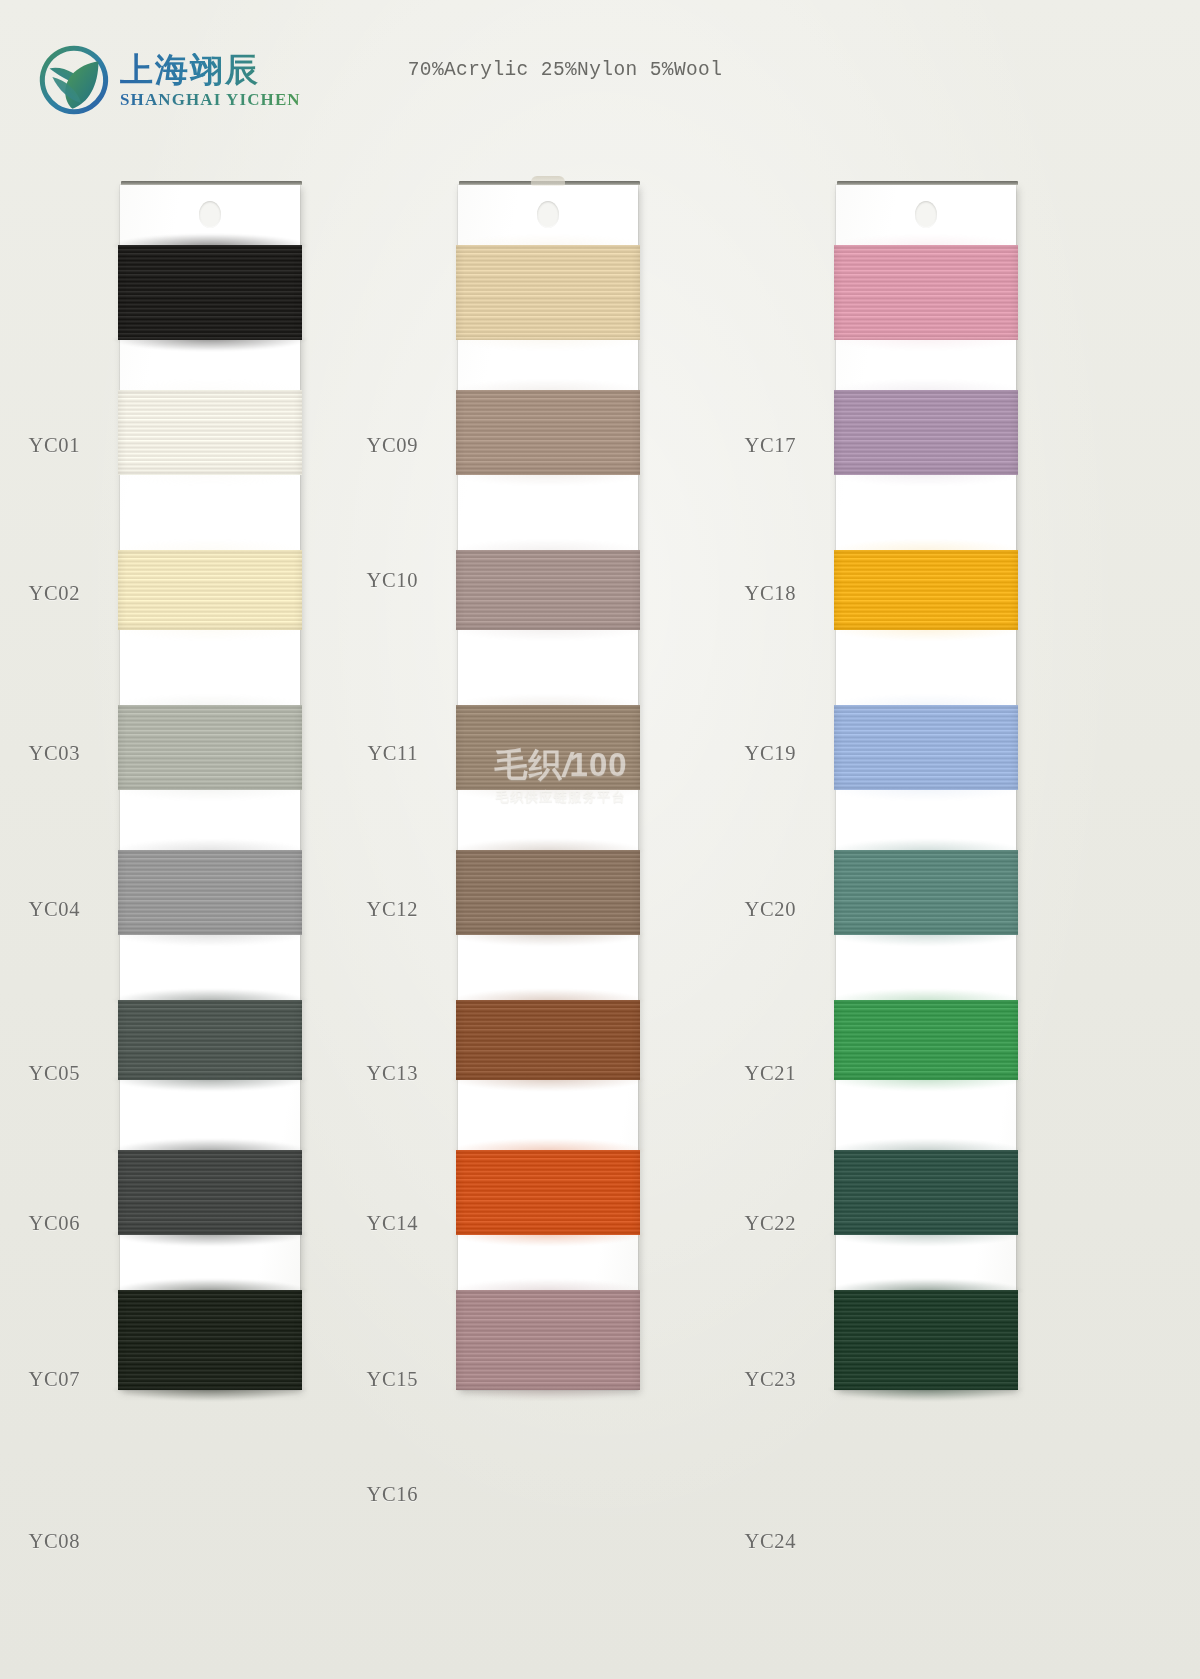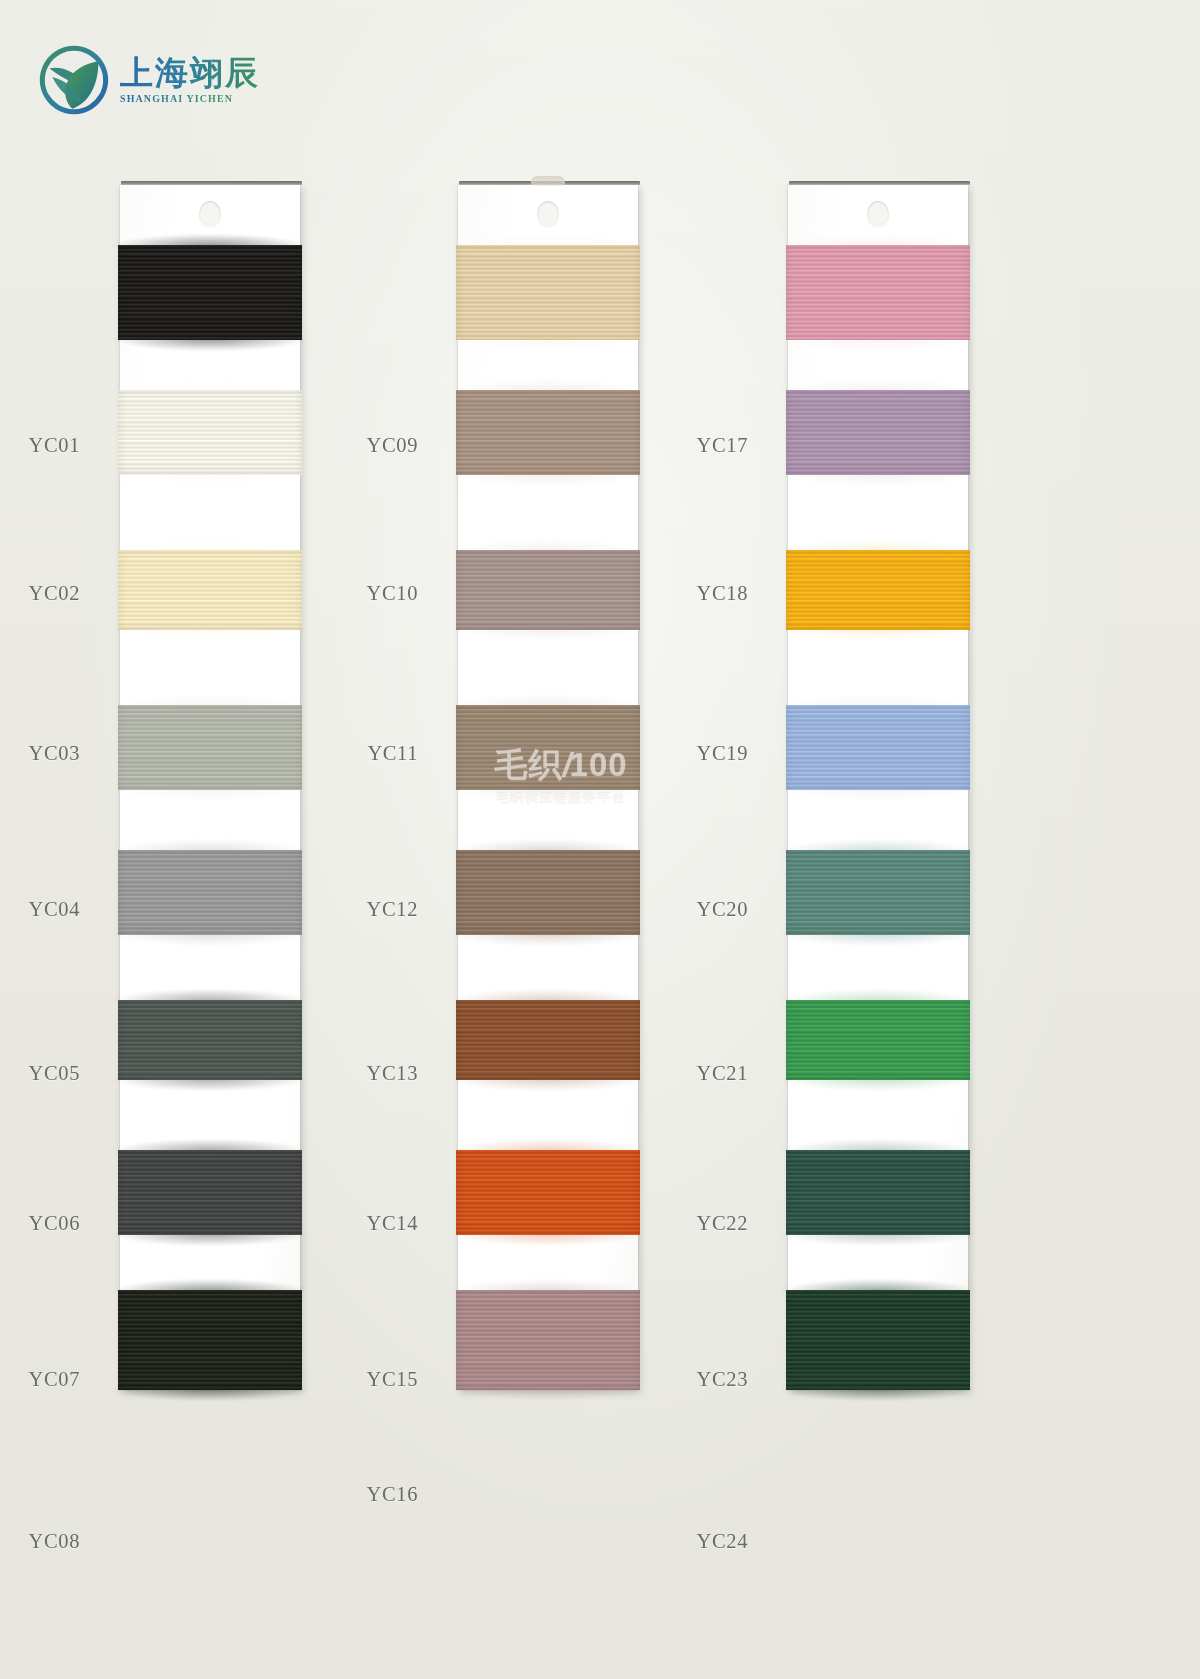--- a/index.html
+++ b/index.html
@@ -59,21 +59,21 @@
     letter-spacing: 2px;
     color: #2b5fa8;
     background: linear-gradient(90deg, #2b6aa8 0%, #2f7fa2 45%, #3f8f63 100%);
     -webkit-background-clip: text;
     background-clip: text;
     color: transparent;
   }
   .logo-en {
     margin-top: 5px;
     font-family: "Liberation Serif", serif;
-    font-size: 10px;
+    font-size: 17px;
     font-weight: 700;
     letter-spacing: 1.1px;
     color: #2f6f8f;
     background: linear-gradient(90deg, #2b6aa8 0%, #3a8a7a 55%, #4e9a57 100%);
     -webkit-background-clip: text;
     background-clip: text;
     color: transparent;
   }
 
   .title-block {
@@ -111,21 +111,21 @@
     width: 1200px;
     height: 1679px;
   }
 
   .column {
     position: absolute;
     top: 185px;
   }
   .col-1 { left: 120px; }
   .col-2 { left: 458px; }
-  .col-3 { left: 788px; }
+  .col-3 { left: 836px; }
 
   .card {
     position: relative;
     width: 180px;
     height: 1205px;
     background: linear-gradient(100deg, #fbfbfa 0%, #ffffff 16%, #ffffff 84%, #f6f6f4 100%);
     box-shadow:
       2px 3px 7px rgba(90,90,85,0.28),
       0 0 0 0.5px rgba(170,170,165,0.35);
     overflow: visible;
@@ -273,20 +273,21 @@
         <path d="M20 46 C38 50 54 64 60 82 C44 78 28 64 20 46 Z" fill="url(#gLeaf2)" opacity="0.92"></path>
       </svg>
     </span>
     <span class="logo-text">
       <span class="logo-cn">上海翊辰</span>
       <span class="logo-en">SHANGHAI YICHEN</span>
     </span>
   </div>
 
   <div class="title-block">
+    <div class="title-sub">70%Acrylic 25%Nylon 5%Wool</div>
   </div>
 
 </div>
 
 <div class="board">
 
   <div class="column col-1">
     <div class="card">
       <div class="hole"></div>
     <div class="swatch" style="top: 60px; height: 95px;">
@@ -379,21 +380,21 @@
           <div class="fuzz-top" style="background: radial-gradient(at 50% 100%, rgb(208, 84, 30) 0%, rgba(255, 255, 255, 0) 72%); opacity: 0.3;"></div>
           <div class="fuzz-bot" style="background: radial-gradient(at 50% 0%, rgb(208, 84, 30) 0%, rgba(255, 255, 255, 0) 72%); opacity: 0.3;"></div>
         </div>
         <div class="swatch" style="top: 1105px; height: 100px;">
           <div class="band" style="background: repeating-linear-gradient(rgb(187, 154, 156) 0px, rgb(171, 138, 140) 1.6px, rgb(157, 124, 126) 3px, rgb(171, 138, 140) 4.2px); box-shadow: rgba(0, 0, 0, 0.1) 0px 0px 10px inset;"></div>
           <div class="fuzz-top" style="background: radial-gradient(at 50% 100%, rgb(171, 138, 140) 0%, rgba(255, 255, 255, 0) 72%); opacity: 0.3;"></div>
           <div class="fuzz-bot" style="background: radial-gradient(at 50% 0%, rgb(171, 138, 140) 0%, rgba(255, 255, 255, 0) 72%); opacity: 0.3;"></div>
         </div>
       </div>
   <div class="label" style="top: 249px;">YC09</div>
-      <div class="label" style="top: 397px;">YC10</div>
+      <div class="label" style="top: 384px;">YC10</div>
       <div class="label" style="top: 557px;">YC11</div>
       <div class="label" style="top: 713px;">YC12</div>
       <div class="label" style="top: 877px;">YC13</div>
       <div class="label" style="top: 1027px;">YC14</div>
       <div class="label" style="top: 1183px;">YC15</div>
       <div class="label" style="top: 1298px;">YC16</div>
     </div>
 
   <div class="column col-3">
     <div class="card">

